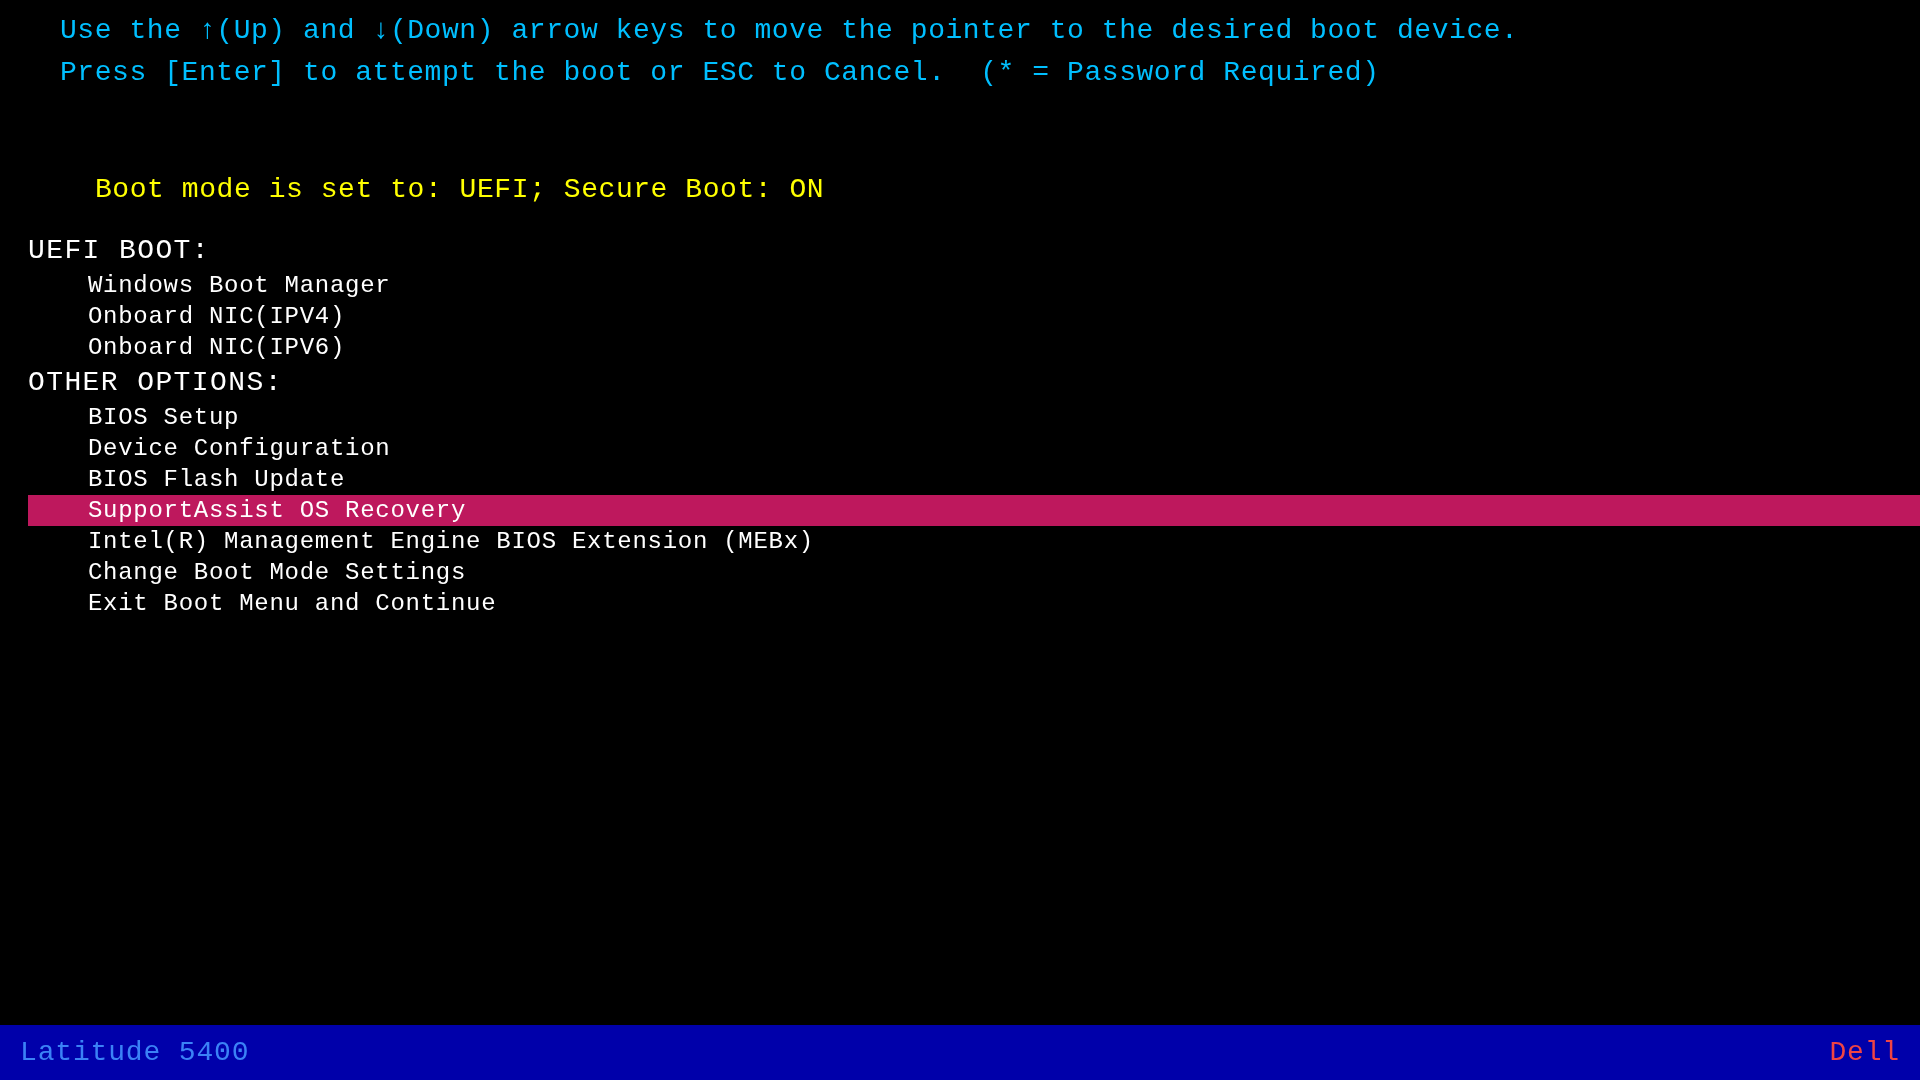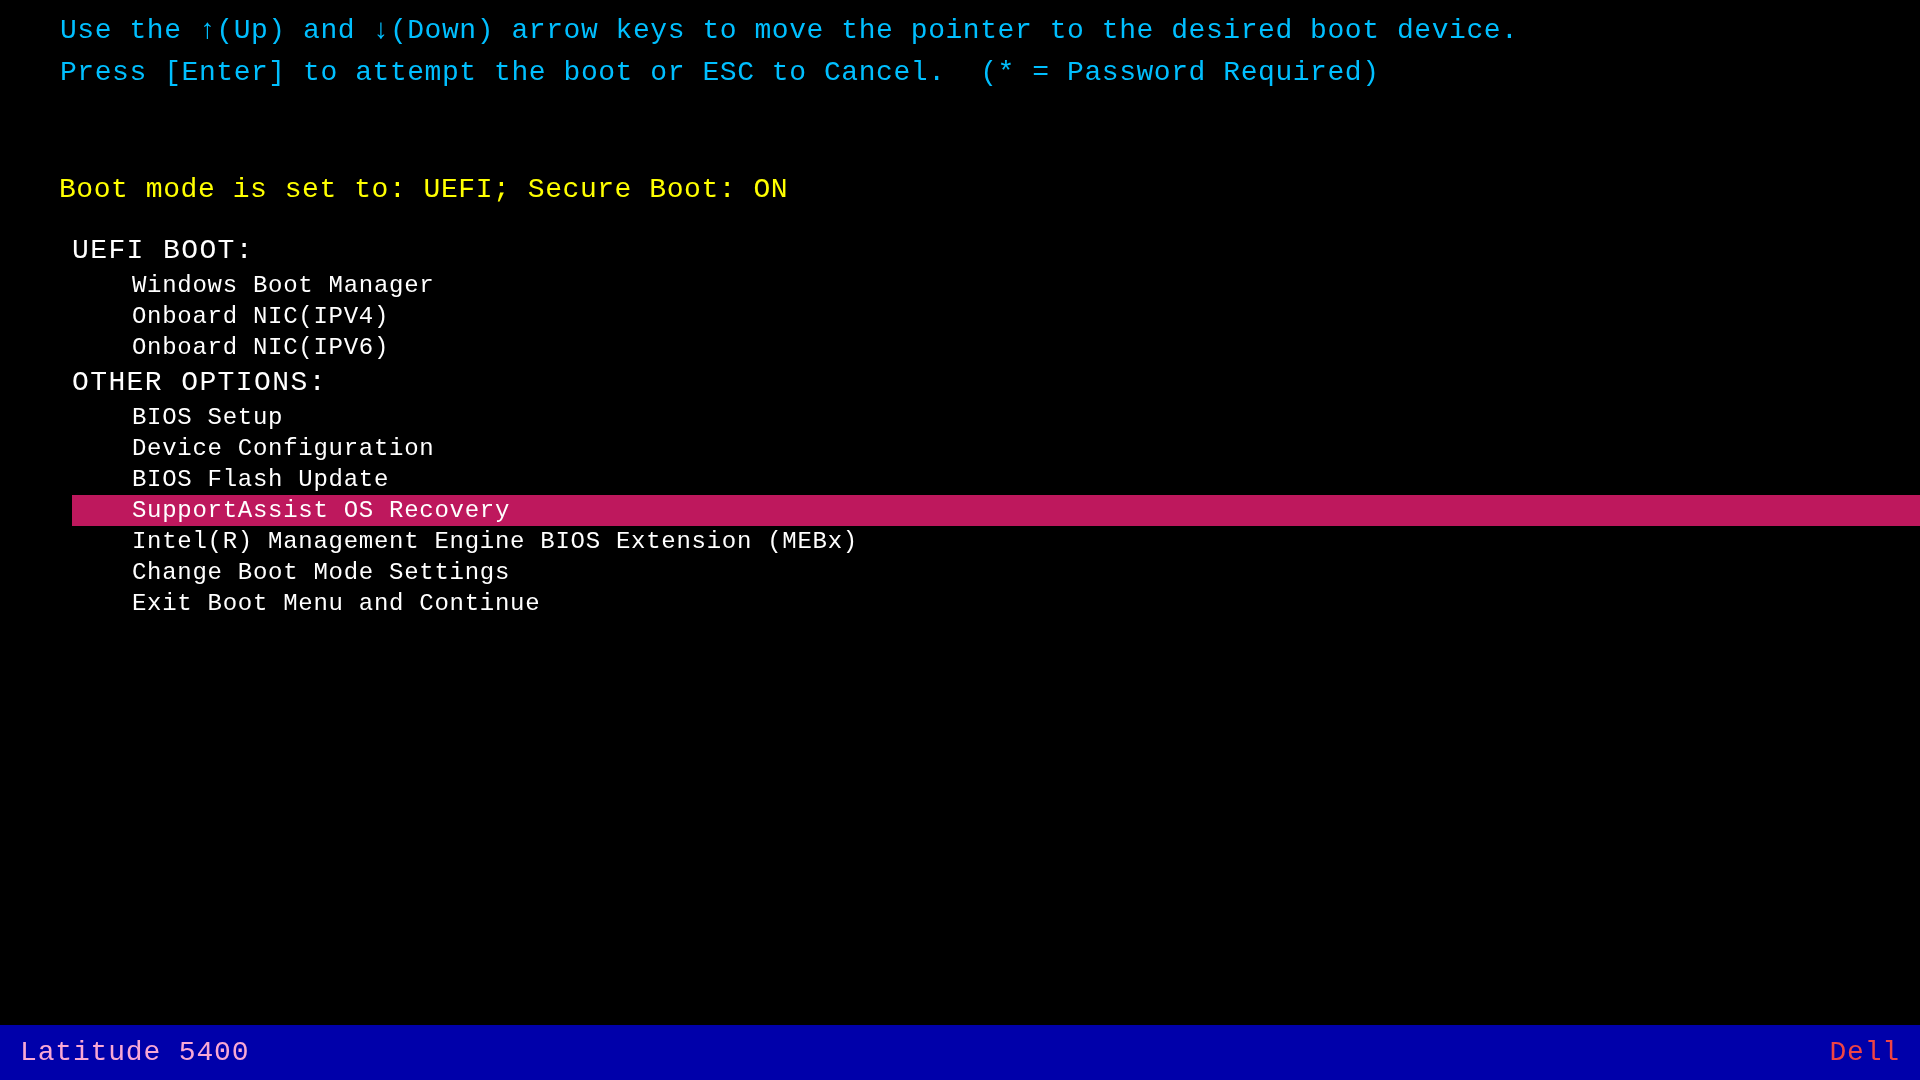--- a/index.html
+++ b/index.html
@@ -32,33 +32,33 @@
     .header-line {
       font-size: 28px;
       color: #00bfff;
       font-weight: normal;
       letter-spacing: 0.02em;
       white-space: pre;
     }
 
     .boot-mode-info {
       margin-top: 80px;
-      padding-left: 59px;
+      padding-left: 95px;
     }
 
     .boot-mode-text {
       font-size: 28px;
       color: #ffff00;
       letter-spacing: 0.02em;
       white-space: pre;
     }
 
     .boot-menu {
       margin-top: 30px;
-      padding-left: 72px;
+      padding-left: 28px;
     }
 
     .section-header {
       font-size: 28px;
       color: #ffffff;
       letter-spacing: 0.05em;
       white-space: pre;
       margin-bottom: 4px;
     }
 
@@ -86,21 +86,21 @@
       height: 55px;
       background-color: #0000aa;
       display: flex;
       align-items: center;
       justify-content: space-between;
       padding: 0 20px;
     }
 
     .footer-left {
       font-size: 28px;
-      color: #f9a8d4;
+      color: #3b82f6;
       letter-spacing: 0.03em;
     }
 
     .footer-center {
       font-size: 28px;
       color: #ffffff;
       letter-spacing: 0.03em;
       position: absolute;
       left: 50%;
       transform: translateX(-50%);

